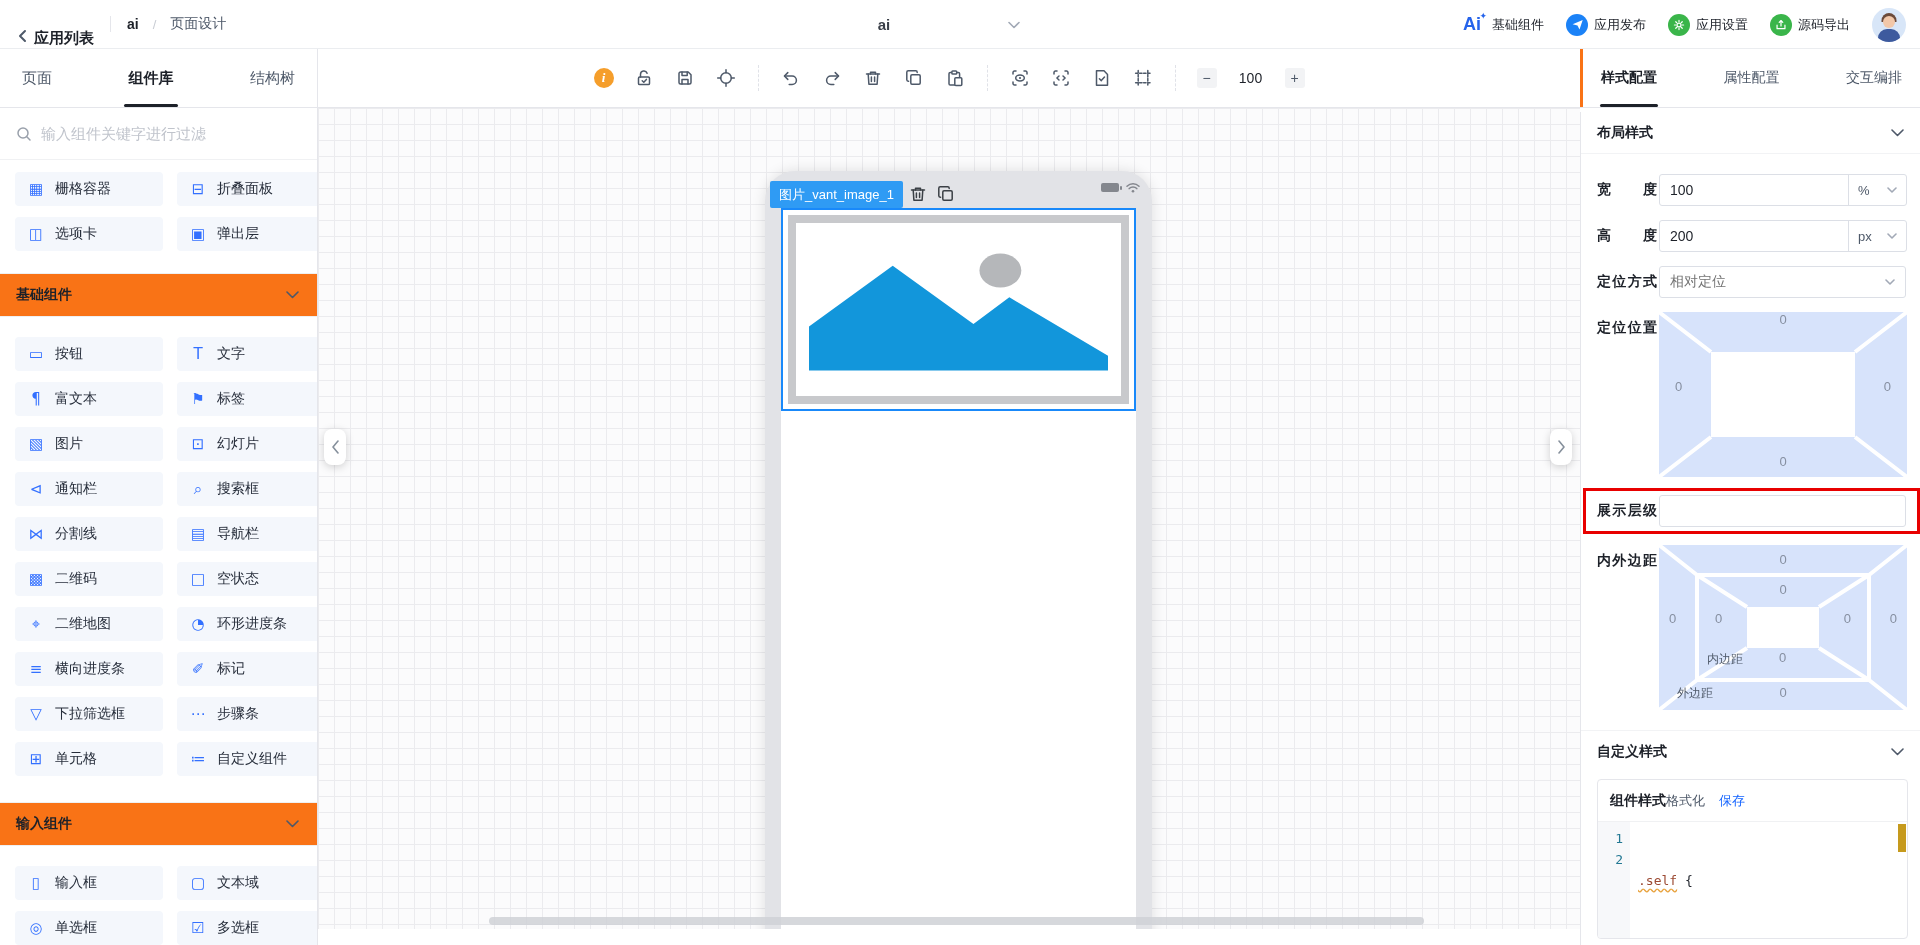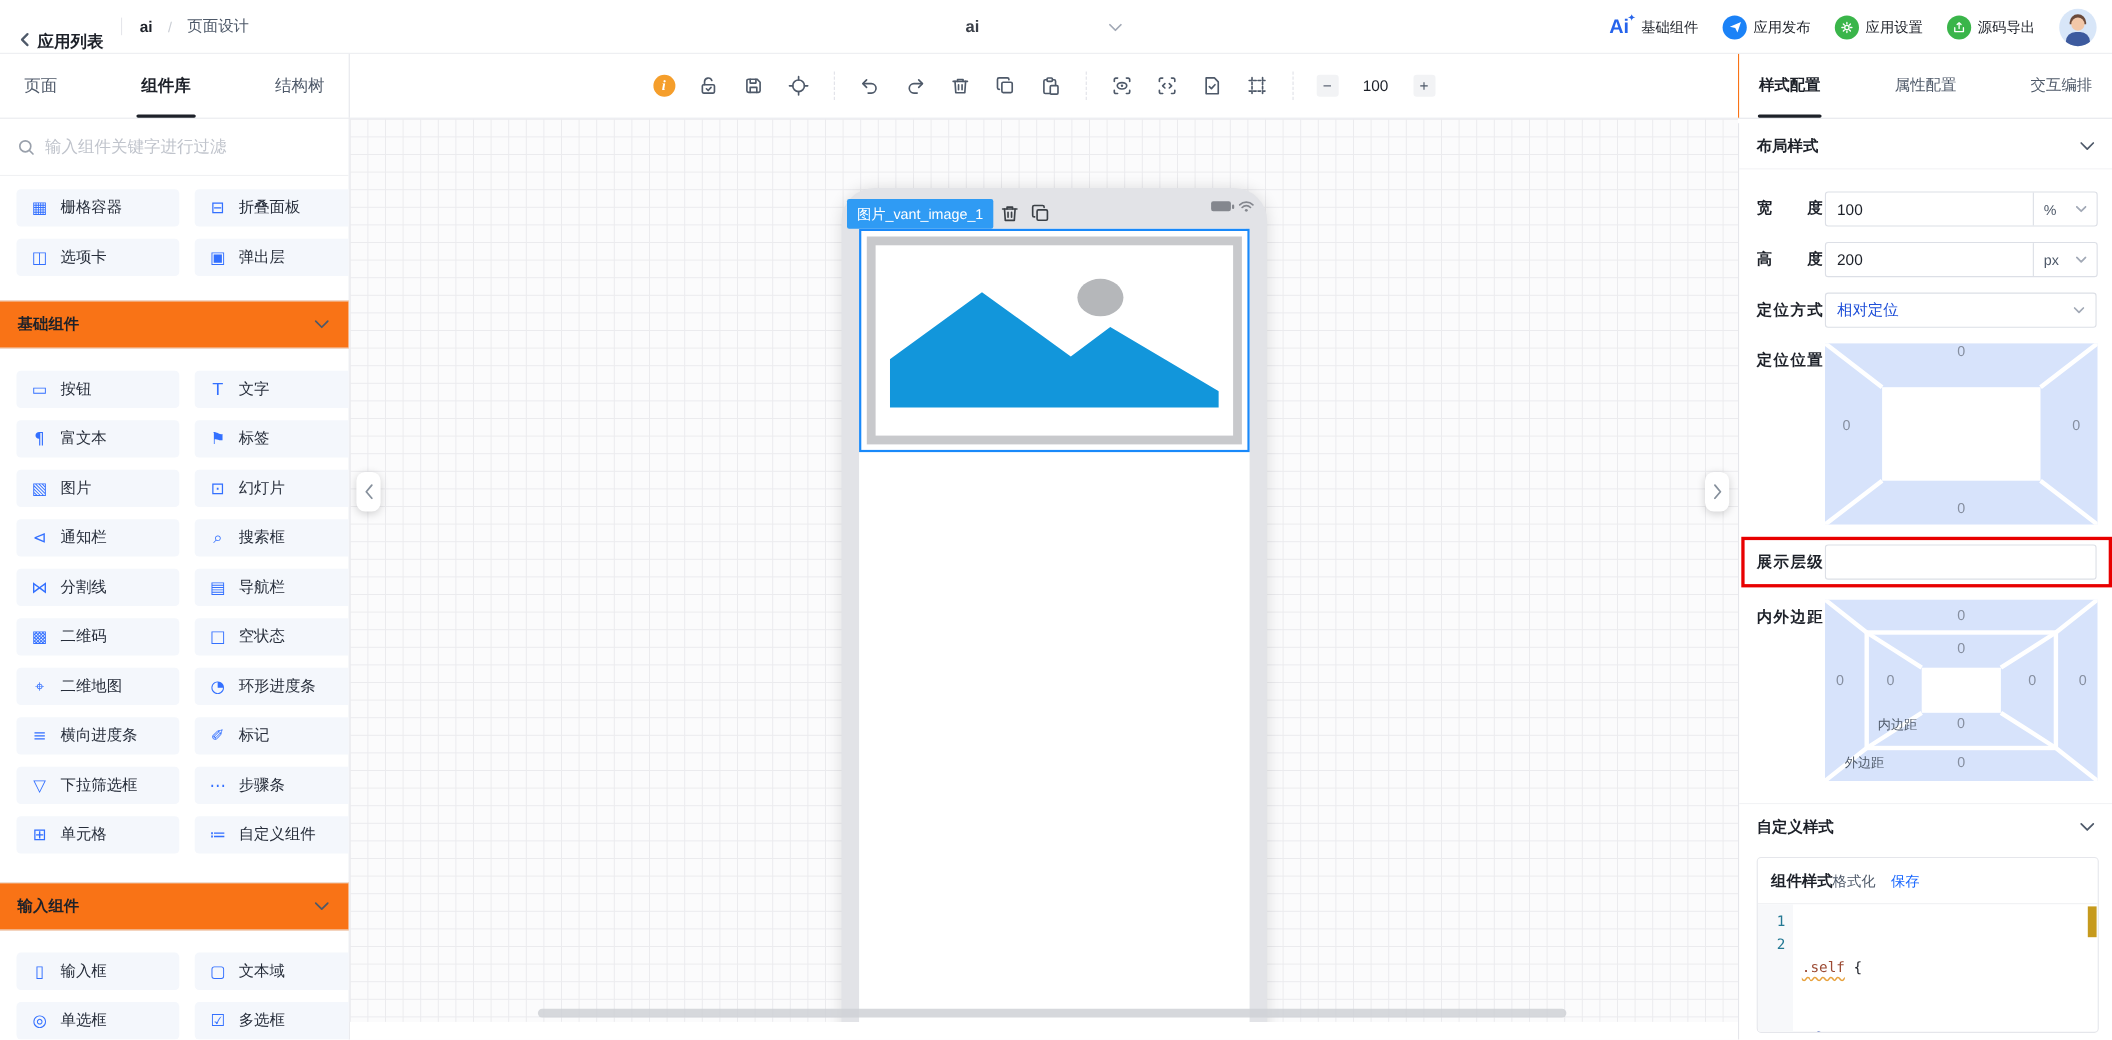--- a/index.html
+++ b/index.html
@@ -42,21 +42,21 @@
   .toolbar { flex:1; display:flex; align-items:center; justify-content:center; gap:19px; }
   .tbtn { width:22px; height:22px; display:flex; align-items:center; justify-content:center; cursor:pointer; }
   .tbtn svg { stroke:#4e5969; fill:none; stroke-width:1.5; stroke-linecap:round; stroke-linejoin:round; }
   .info-badge { width:20px; height:20px; border-radius:50%; background:#f59e2b; color:#fff;
     font-family:"Liberation Serif",serif; font-style:italic; font-weight:700; font-size:13px;
     display:flex; align-items:center; justify-content:center; cursor:pointer; }
   .tb-div { width:1px; height:26px; border-left:1px dashed #e0e2e8; margin:0 2px; }
   .zoom-btn { width:20px; height:20px; background:#f2f3f5; border-radius:3px; color:#4e5969;
     display:flex; align-items:center; justify-content:center; font-size:14px; cursor:pointer; }
   .zoom-val { font-size:14px; color:#1d2129; min-width:30px; text-align:center; }
-  .panel-tabs { width:340px; border-left:1px solid #f97316; display:flex; align-items:center;
+  .panel-tabs { width:340px; border-left:3px solid #f97316; display:flex; align-items:center;
     justify-content:space-between; padding:0 18px; position:relative; }
   .p-tab { font-size:14px; color:#4e5969; cursor:pointer; position:relative; height:100%; display:flex; align-items:center; }
   .p-tab.active { font-weight:700; color:#1d2129; }
   .p-tab.active::after { content:''; position:absolute; left:50%; transform:translateX(-50%); bottom:0;
     width:58px; height:3px; background:#1d2129; border-radius:2px; }
 
   
   .sidebar { position:absolute; left:0; top:108px; width:318px; bottom:0; background:#fff;
     border-right:1px solid #e5e6eb; overflow:hidden; }
   .search-row { height:52px; display:flex; align-items:center; gap:9px; padding:0 16px;
@@ -114,21 +114,21 @@
   .p-label { width:60px; font-size:14px; font-weight:600; color:#1d2129; text-align:justify;
     text-align-last:justify; padding-top:7px; flex:none; }
   .inp-group { margin-left:2px; width:248px; height:32px; border:1px solid #dcdfe6; border-radius:3px;
     display:flex; background:#fff; }
   .inp-val { flex:1; border:none; outline:none; padding:0 10px; font-size:14px; color:#1d2129; min-width:0;
     font-family:"Liberation Sans","DejaVu Sans",sans-serif; background:transparent; }
   .inp-unit { width:58px; border-left:1px solid #dcdfe6; display:flex; align-items:center;
     justify-content:space-between; padding:0 9px; font-size:13px; color:#4e5969; cursor:pointer; }
   .sel-group { margin-left:2px; width:248px; height:32px; border:1px solid #dcdfe6; border-radius:3px;
     display:flex; align-items:center; justify-content:space-between; padding:0 10px; font-size:14px;
-    color:#1d4ed8; cursor:pointer; background:#fff; }
+    color:#737373; cursor:pointer; background:#fff; }
   .boxmodel { margin-left:2px; width:248px; height:165px; position:relative; }
   .bm-val { position:absolute; font-size:13px; color:#868fa0; }
   .bm-lab { position:absolute; font-size:12px; color:#4e5969; }
   .zrow .red-frame { position:absolute; left:-14px; right:-14px; top:-7px; bottom:-7px;
     border:3px solid #e80000; pointer-events:none; }
   .z-input { margin-left:2px; width:248px; height:32px; border:1px solid #dcdfe6; border-radius:3px;
     padding:0 10px; font-size:14px; outline:none;
     font-family:"Liberation Sans","DejaVu Sans",sans-serif; }
   .custom-sec { margin-top:20px; border-top:1px solid #f2f3f5; }
   .style-card { margin:6px 12px 0 16px; border:1px solid #e5e6eb; border-radius:4px; height:160px; overflow:hidden; }

